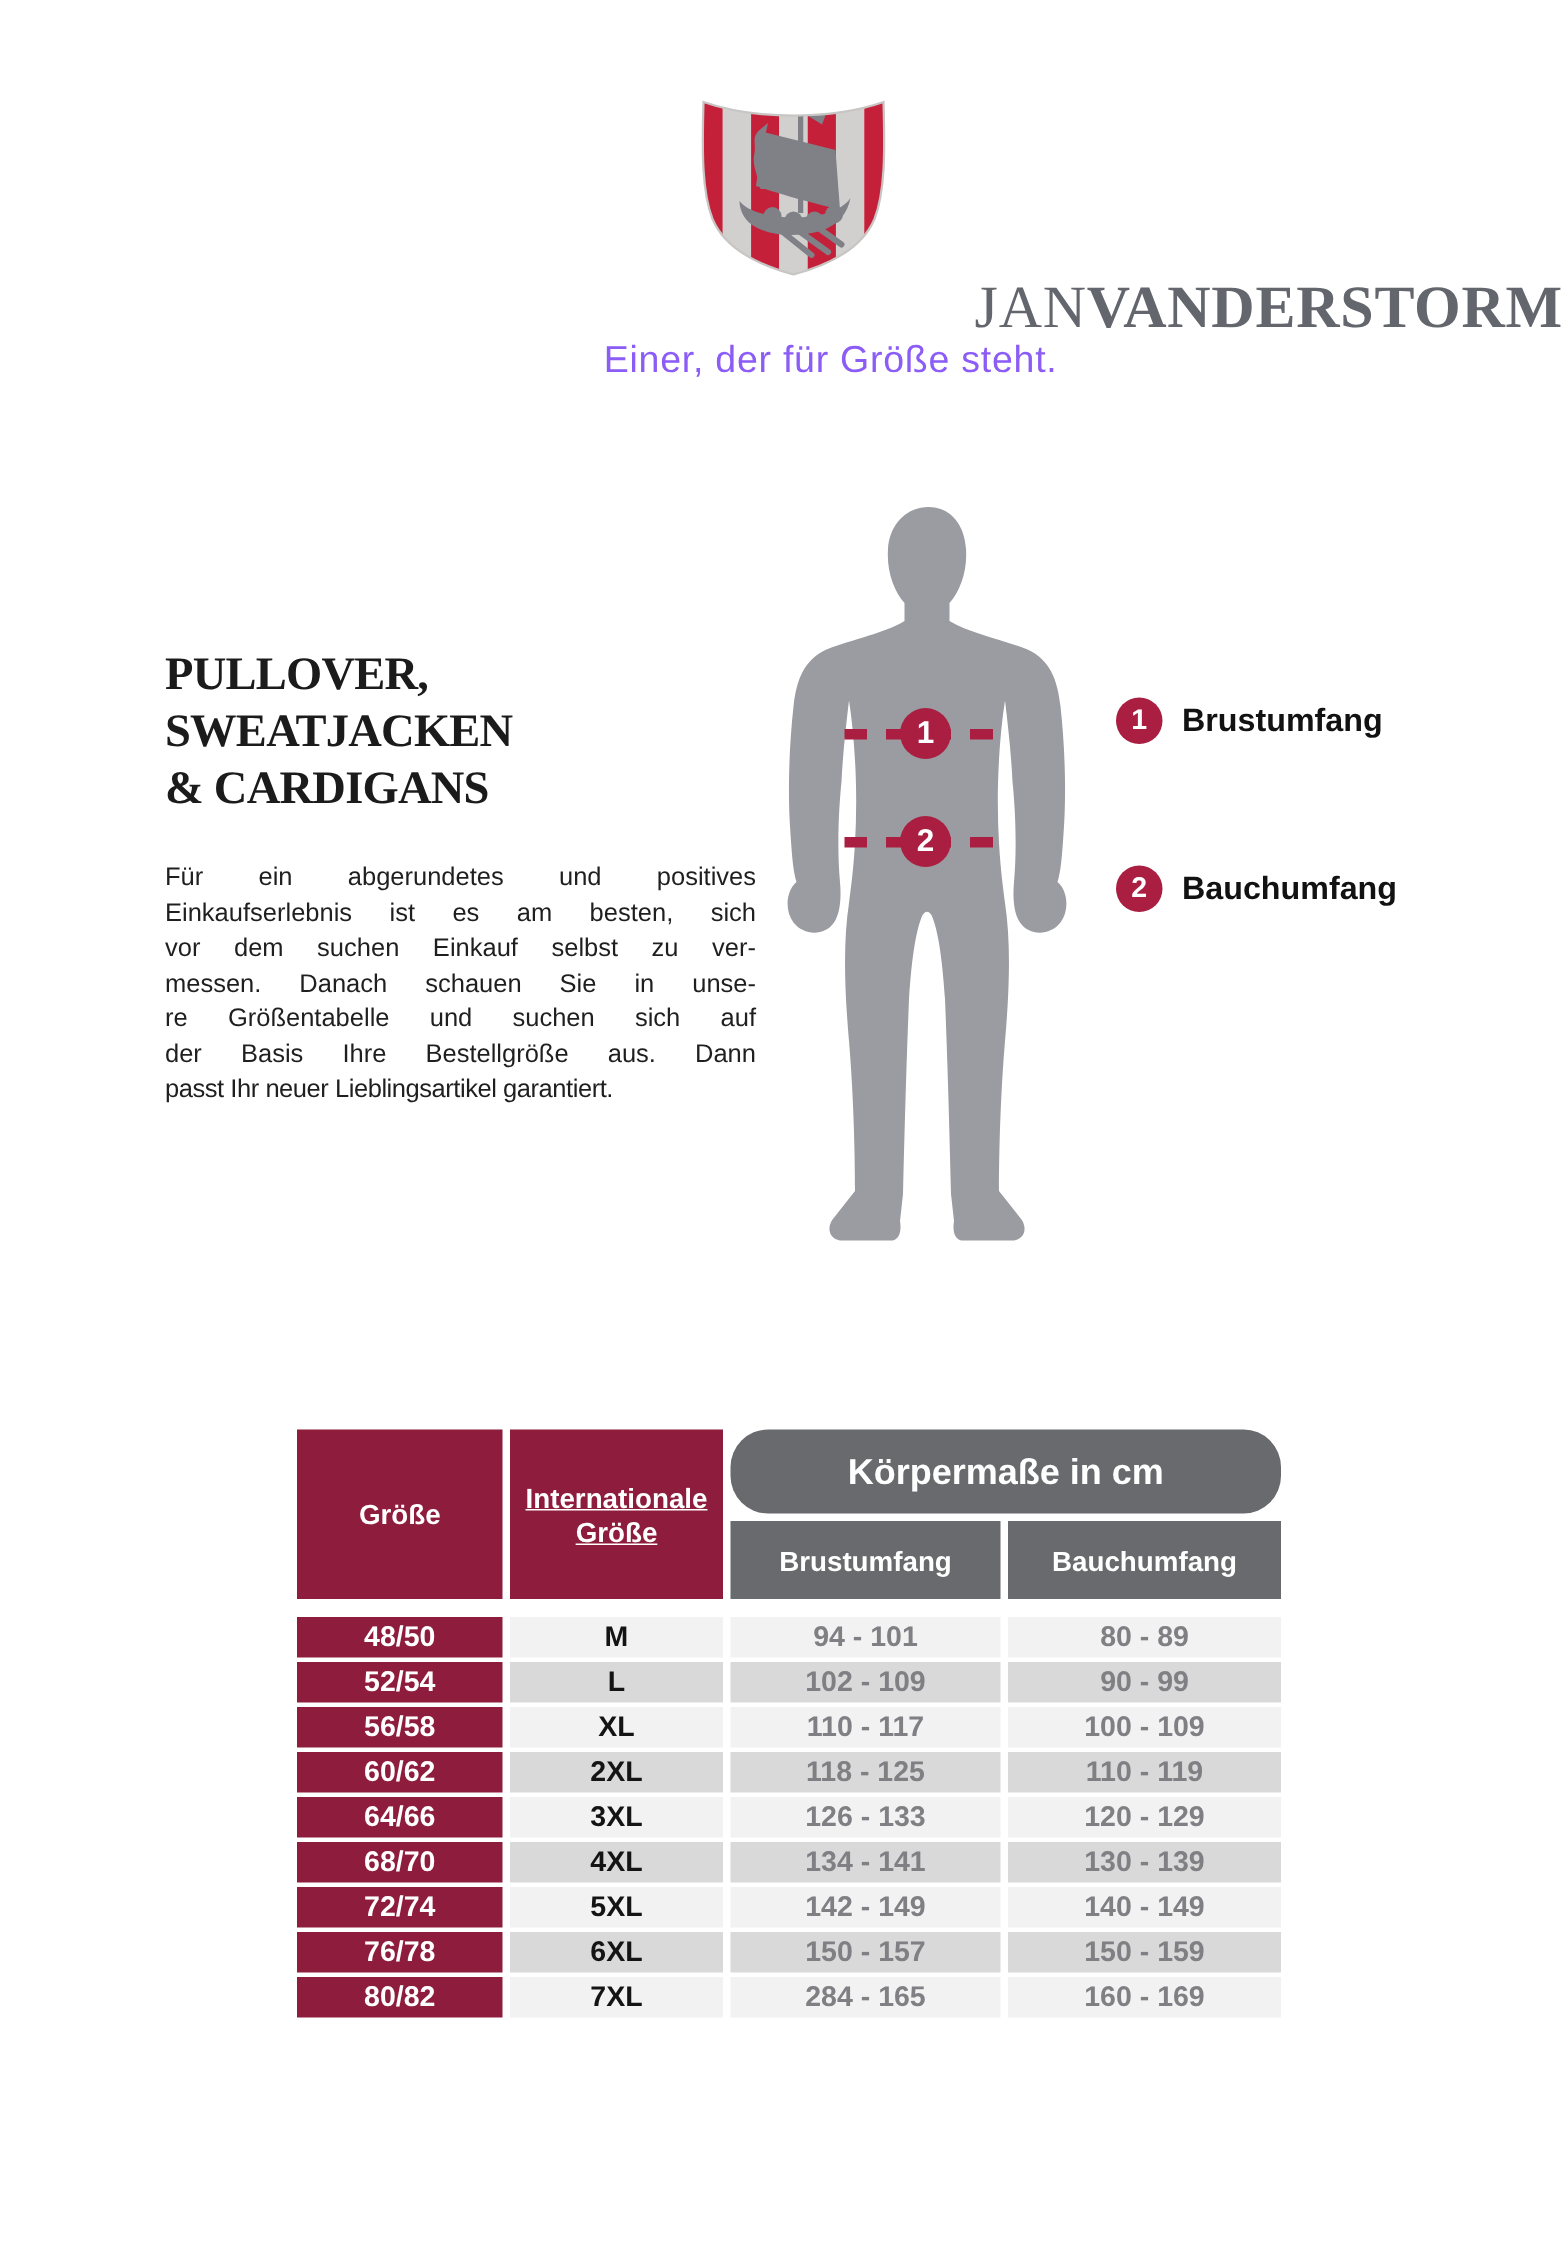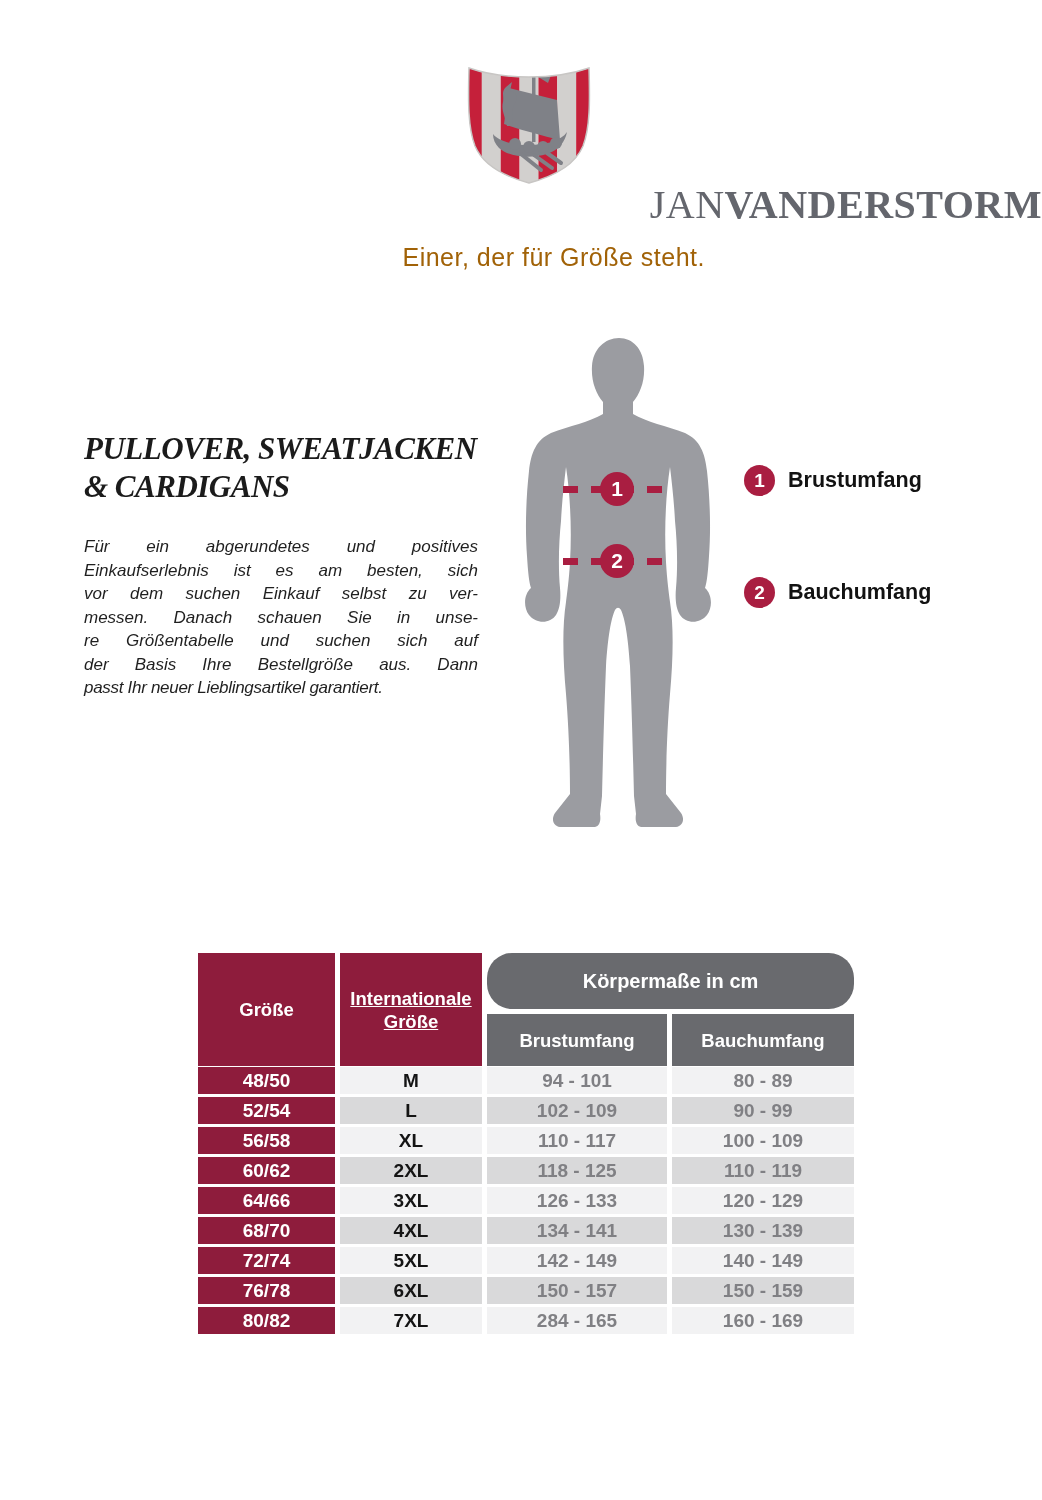--- a/index.html
+++ b/index.html
@@ -6,25 +6,25 @@
   .page{position:relative;width:1042px;height:1500px;background:#ffffff;overflow:hidden;
         font-family:"Liberation Sans",sans-serif;}
 
   
   .brand-shield{position:absolute;left:463px;top:62px;}
   .brand-name{position:absolute;top:183px;left:0;width:1042px;text-align:right;
               font-family:"Liberation Serif",serif;font-size:40px;line-height:44px;
               color:#64666d;letter-spacing:0.5px;}
   .brand-name .thin{font-weight:400;}
   .brand-name .bold{font-weight:700;}
-  .brand-tagline{position:absolute;top:242px;left:0;width:705px;text-align:right;
-                 font-size:25px;line-height:30px;color:#a16207;letter-spacing:0.5px;}
-
-  
-  .intro{position:absolute;left:84px;top:430px;width:394px;font-style:italic;}
+  .brand-tagline{position:absolute;top:225px;left:0;width:705px;text-align:right;
+                 font-size:25px;line-height:30px;color:#8b5cf6;letter-spacing:0.5px;}
+
+  
+  .intro{position:absolute;left:110px;top:430px;width:394px;}
   .intro h1{margin:0 0 31px 0;font-family:"Liberation Serif",serif;font-weight:700;
             font-size:31px;line-height:38px;color:#1b1b1b;letter-spacing:-0.5px;}
   .para-line{width:394px;height:23.5px;font-size:17px;color:#1f1f1f;
              text-align:justify;text-align-last:justify;white-space:normal;}
   .para-line.last{text-align-last:left;letter-spacing:-0.3px;}
 
   
   .silhouette{position:absolute;left:506px;top:336px;}
   .dash-line{position:absolute;height:7px;width:107px;left:563px;
              background:repeating-linear-gradient(90deg,#a91e41 0 15px,transparent 15px 28px);}
@@ -47,25 +47,25 @@
   
   .size-table{position:absolute;left:198px;top:953px;width:656px;}
   .thead{display:grid;grid-template-columns:137px 142px 180px 182px;
          grid-template-rows:56px 52px;gap:5px;}
   .hcell{display:flex;align-items:center;justify-content:center;text-align:center;
          color:#fff;font-weight:700;font-size:18.5px;line-height:23px;}
   .hcell.red{background:#8e1c3c;}
   .hcell.gray{background:#696a6e;}
   .cell-groesse{grid-column:1;grid-row:1/3;}
   .cell-int{grid-column:2;grid-row:1/3;padding:0 6px;text-decoration:underline;}
-  .cell-group{grid-column:3/5;grid-row:1;font-size:20px;border-radius:25px;}
+  .cell-group{grid-column:3/5;grid-row:1;font-size:24px;border-radius:25px;}
   .cell-sub1{grid-column:3;grid-row:2;}
   .cell-sub2{grid-column:4;grid-row:2;}
   .tbody{display:grid;grid-template-columns:137px 142px 180px 182px;
-         column-gap:5px;row-gap:3px;grid-auto-rows:27px;margin-top:1px;}
+         column-gap:5px;row-gap:3px;grid-auto-rows:27px;margin-top:12px;}
   .rcell{display:flex;align-items:center;justify-content:center;font-size:19px;}
   .c-size{background:#8e1c3c;color:#fff;font-weight:700;}
   .c-int{background:#f2f2f3;color:#141414;font-weight:700;}
   .c-val{background:#f2f2f3;color:#808084;font-weight:bold;}
   .altable.alt{background:#d9d9da;}
 </style>
 </head>
 <body>
 
 <div class="page">

